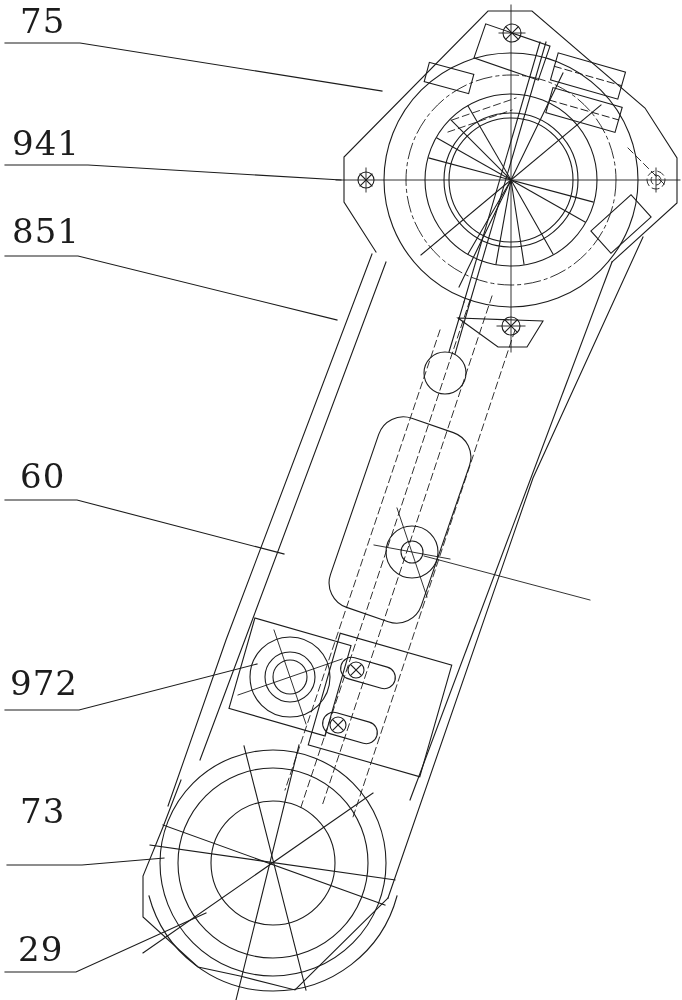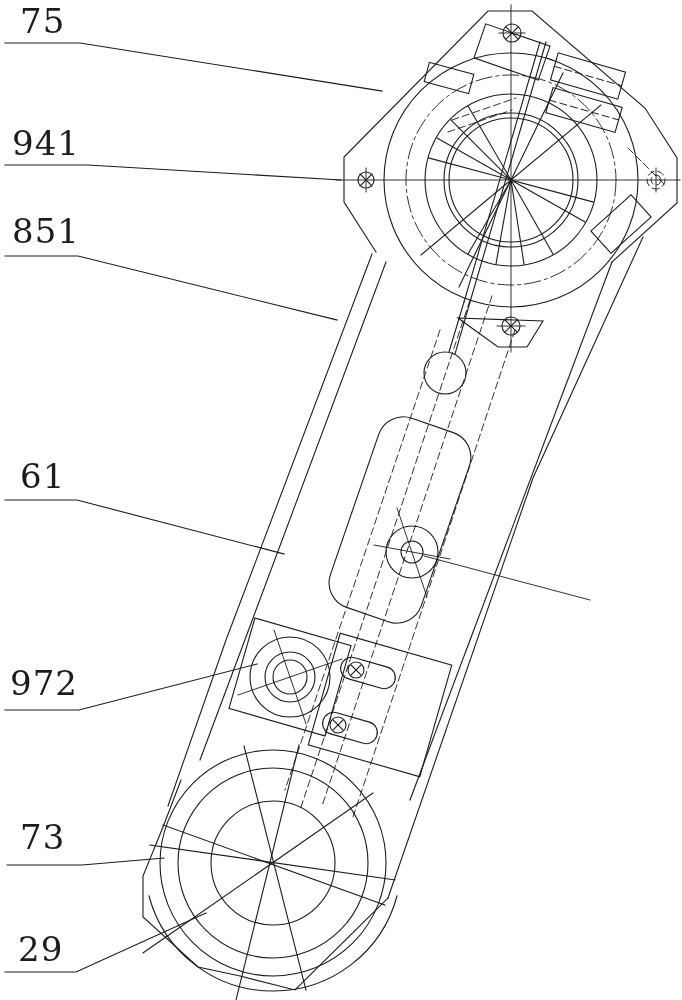--- a/index.html
+++ b/index.html
@@ -175,18 +175,18 @@
         <line x1="163" y1="825" x2="385" y2="905"></line>
         <line x1="373" y1="793" x2="143" y2="953"></line>
         <line x1="150" y1="845" x2="395" y2="880"></line>
       </g>
     </g>
   </svg>
 
   <div class="part-label" style="left:20px;top:4px">75</div>
   <div class="part-label" style="left:12px;top:126px">941</div>
   <div class="part-label" style="left:12px;top:214px">851</div>
-  <div class="part-label" style="left:20px;top:459px">61</div>
+  <div class="part-label" style="left:20px;top:459px">60</div>
   <div class="part-label" style="left:10px;top:666px">972</div>
-  <div class="part-label" style="left:20px;top:820px">73</div>
+  <div class="part-label" style="left:20px;top:794px">73</div>
   <div class="part-label" style="left:18px;top:932px">29</div>
 
 </div>
 
 </body></html>

